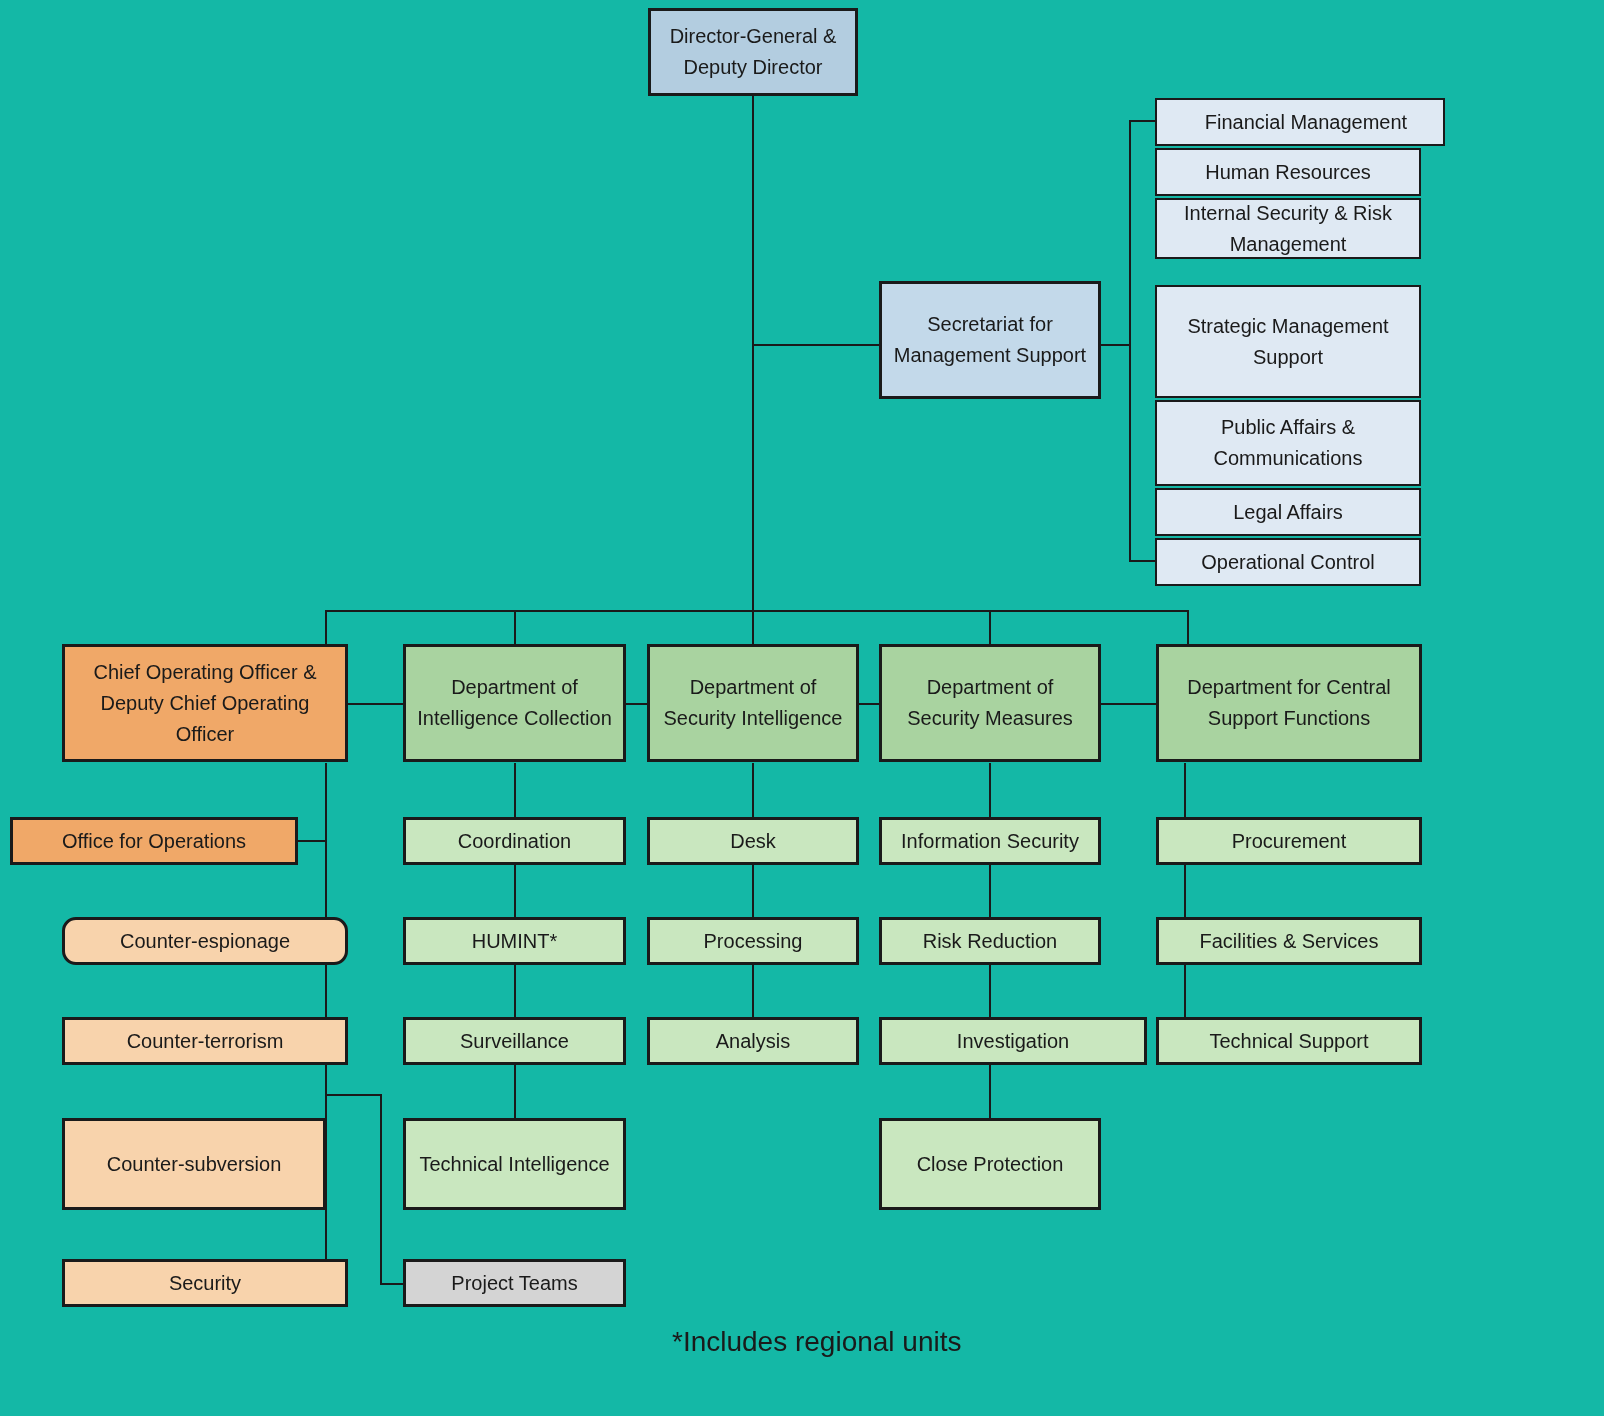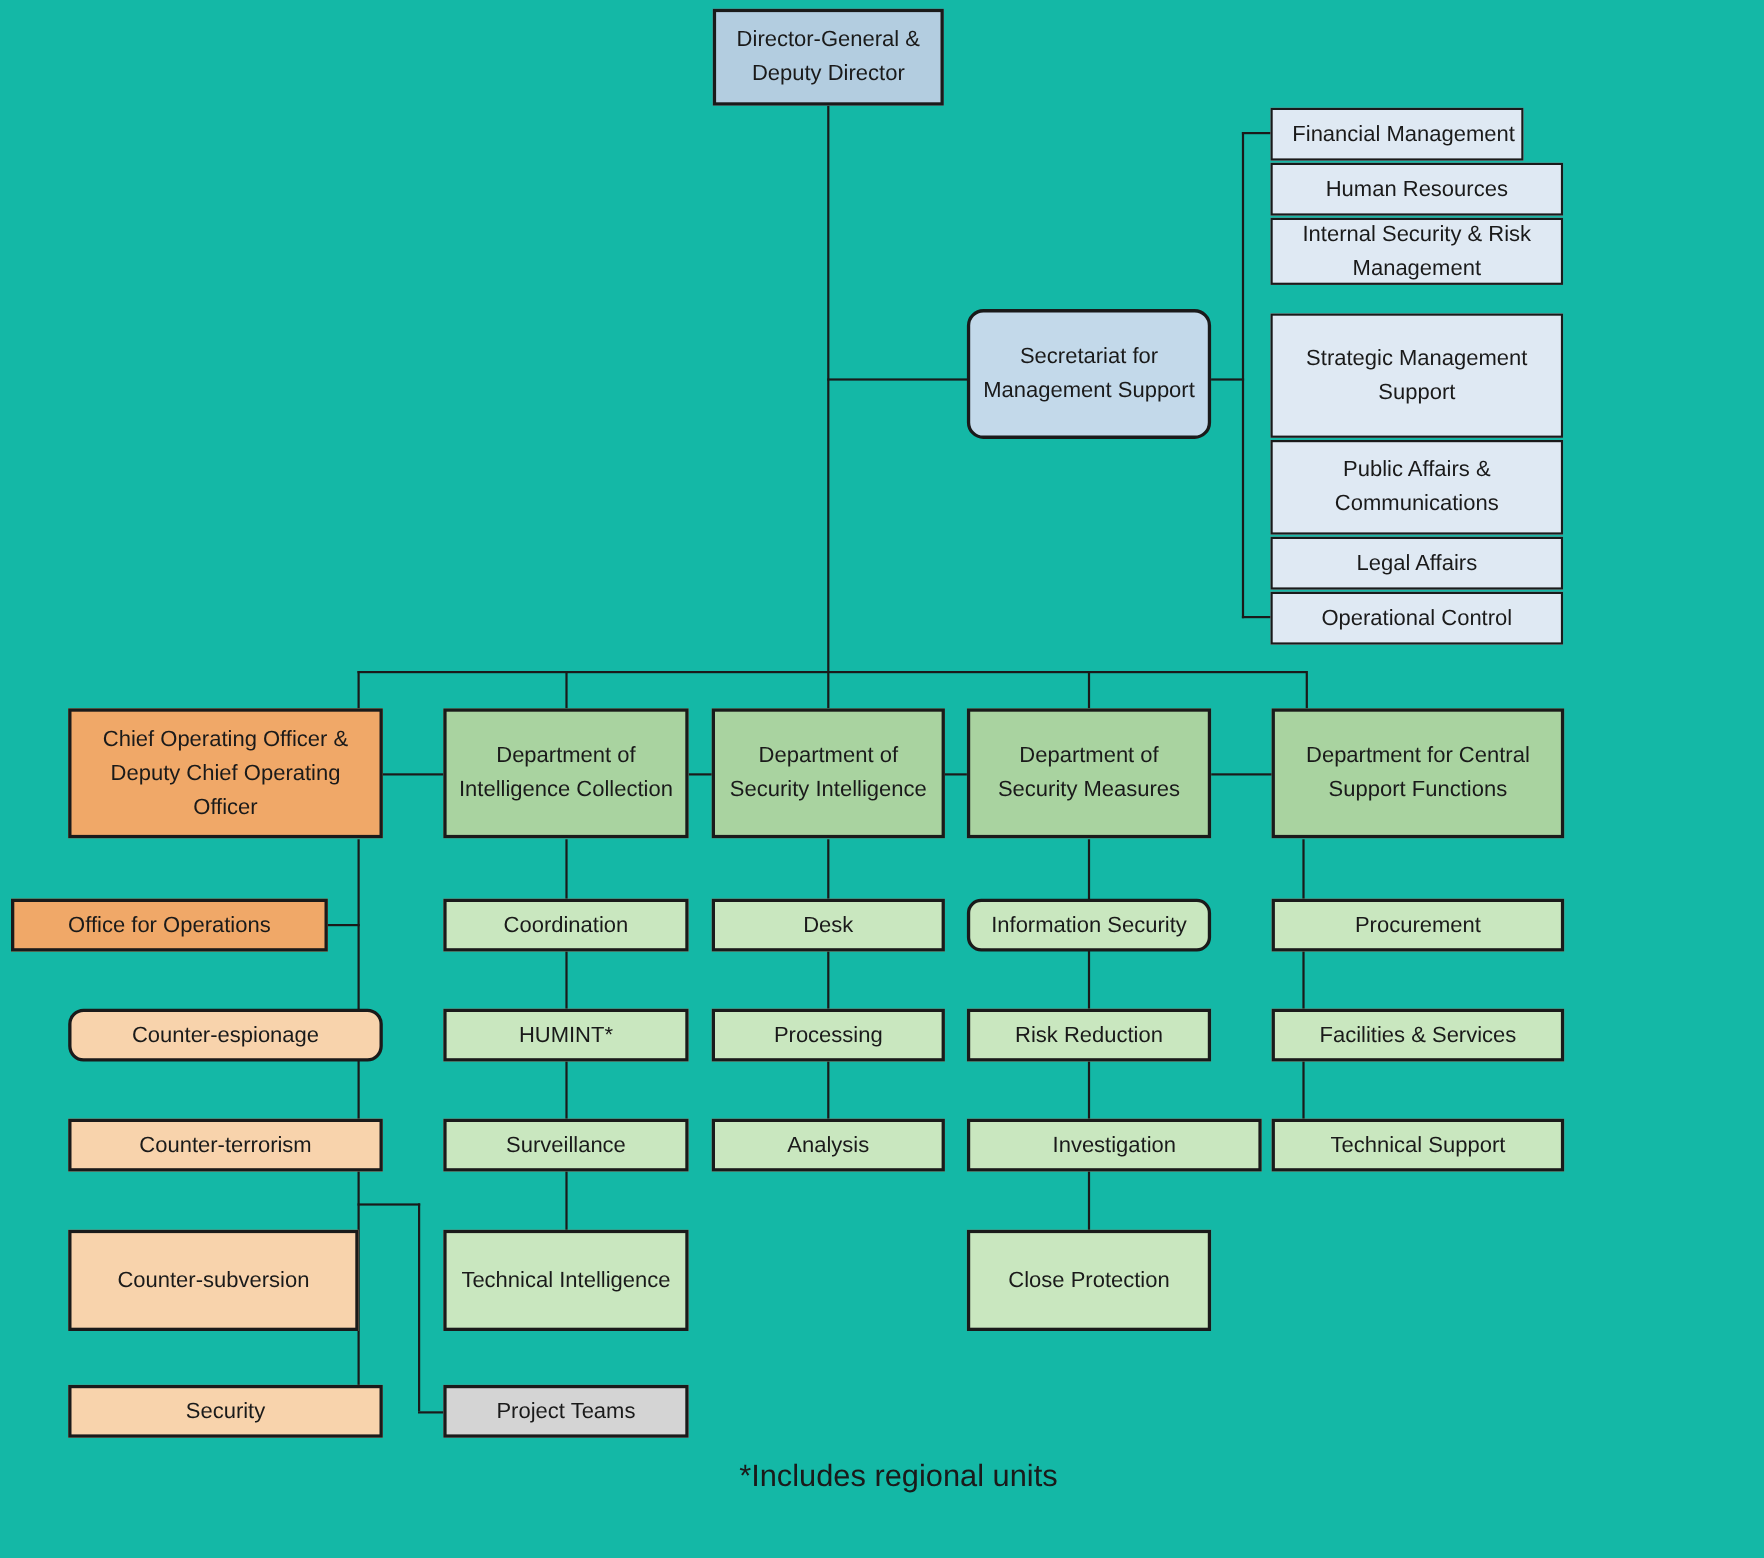--- a/index.html
+++ b/index.html
@@ -89,23 +89,23 @@
   <div class="ln v" style="left:514px;top:763px;height:381px;"></div>
 
   <div class="ln v" style="left:752px;top:763px;height:279px;"></div>
 
   <div class="ln v" style="left:989px;top:763px;height:402px;"></div>
 
   <div class="ln v" style="left:1184px;top:763px;height:279px;"></div>
 
   <div class="node c-dg" style="left:648px;top:8px;width:210px;height:88px;">Director-General &amp; Deputy Director</div>
 
-  <div class="node c-sec" style="left:879px;top:281px;width:222px;height:118px;border-radius:15px;">Secretariat for Management Support</div>
+  <div class="node c-sec" style="left:879px;top:281px;width:222px;height:118px;">Secretariat for Management Support</div>
 
-  <div class="listbox" style="left:1155px;top:98px;width:230px;height:48px;padding-left:12px;">Financial Management</div>
+  <div class="listbox" style="left:1155px;top:98px;width:290px;height:48px;padding-left:12px;">Financial Management</div>
   <div class="listbox" style="left:1155px;top:148px;width:266px;height:48px;">Human Resources</div>
   <div class="listbox" style="left:1155px;top:198px;width:266px;height:61px;">Internal Security &amp; Risk Management</div>
   <div class="listbox" style="left:1155px;top:285px;width:266px;height:113px;">Strategic Management Support</div>
   <div class="listbox" style="left:1155px;top:400px;width:266px;height:86px;">Public Affairs &amp; Communications</div>
   <div class="listbox" style="left:1155px;top:488px;width:266px;height:48px;">Legal Affairs</div>
   <div class="listbox" style="left:1155px;top:538px;width:266px;height:48px;">Operational Control</div>
 
   <div class="node c-orange" style="left:62px;top:644px;width:286px;height:118px;">Chief Operating Officer &amp; Deputy Chief Operating Officer</div>
   <div class="node c-green" style="left:403px;top:644px;width:223px;height:118px;">Department of Intelligence Collection</div>
   <div class="node c-green" style="left:647px;top:644px;width:212px;height:118px;">Department of Security Intelligence</div>
@@ -121,21 +121,21 @@
   <div class="node c-lorange" style="left:62px;top:1259px;width:286px;height:48px;">Security</div>
   <div class="node c-lgreen" style="left:403px;top:917px;width:223px;height:48px;">HUMINT*</div>
   <div class="node c-lgreen" style="left:403px;top:1017px;width:223px;height:48px;">Surveillance</div>
   <div class="node c-lgreen" style="left:403px;top:1118px;width:223px;height:92px;">Technical Intelligence</div>
   <div class="node c-gray" style="left:403px;top:1259px;width:223px;height:48px;">Project Teams</div>
 
   <div class="node c-lgreen" style="left:647px;top:817px;width:212px;height:48px;">Desk</div>
   <div class="node c-lgreen" style="left:647px;top:917px;width:212px;height:48px;">Processing</div>
   <div class="node c-lgreen" style="left:647px;top:1017px;width:212px;height:48px;">Analysis</div>
 
-  <div class="node c-lgreen" style="left:879px;top:817px;width:222px;height:48px;border-radius:13px;">Information Security</div>
+  <div class="node c-lgreen" style="left:879px;top:817px;width:222px;height:48px;">Information Security</div>
   <div class="node c-lgreen" style="left:879px;top:917px;width:222px;height:48px;">Risk Reduction</div>
   <div class="node c-lgreen" style="left:879px;top:1017px;width:268px;height:48px;">Investigation</div>
   <div class="node c-lgreen" style="left:879px;top:1118px;width:222px;height:92px;">Close Protection</div>
 
   <div class="node c-lgreen" style="left:1156px;top:817px;width:266px;height:48px;">Procurement</div>
   <div class="node c-lgreen" style="left:1156px;top:917px;width:266px;height:48px;">Facilities &amp; Services</div>
   <div class="node c-lgreen" style="left:1156px;top:1017px;width:266px;height:48px;">Technical Support</div>
 
   <div class="footnote" style="left:672px;top:1326px;">*Includes regional units</div>
 

